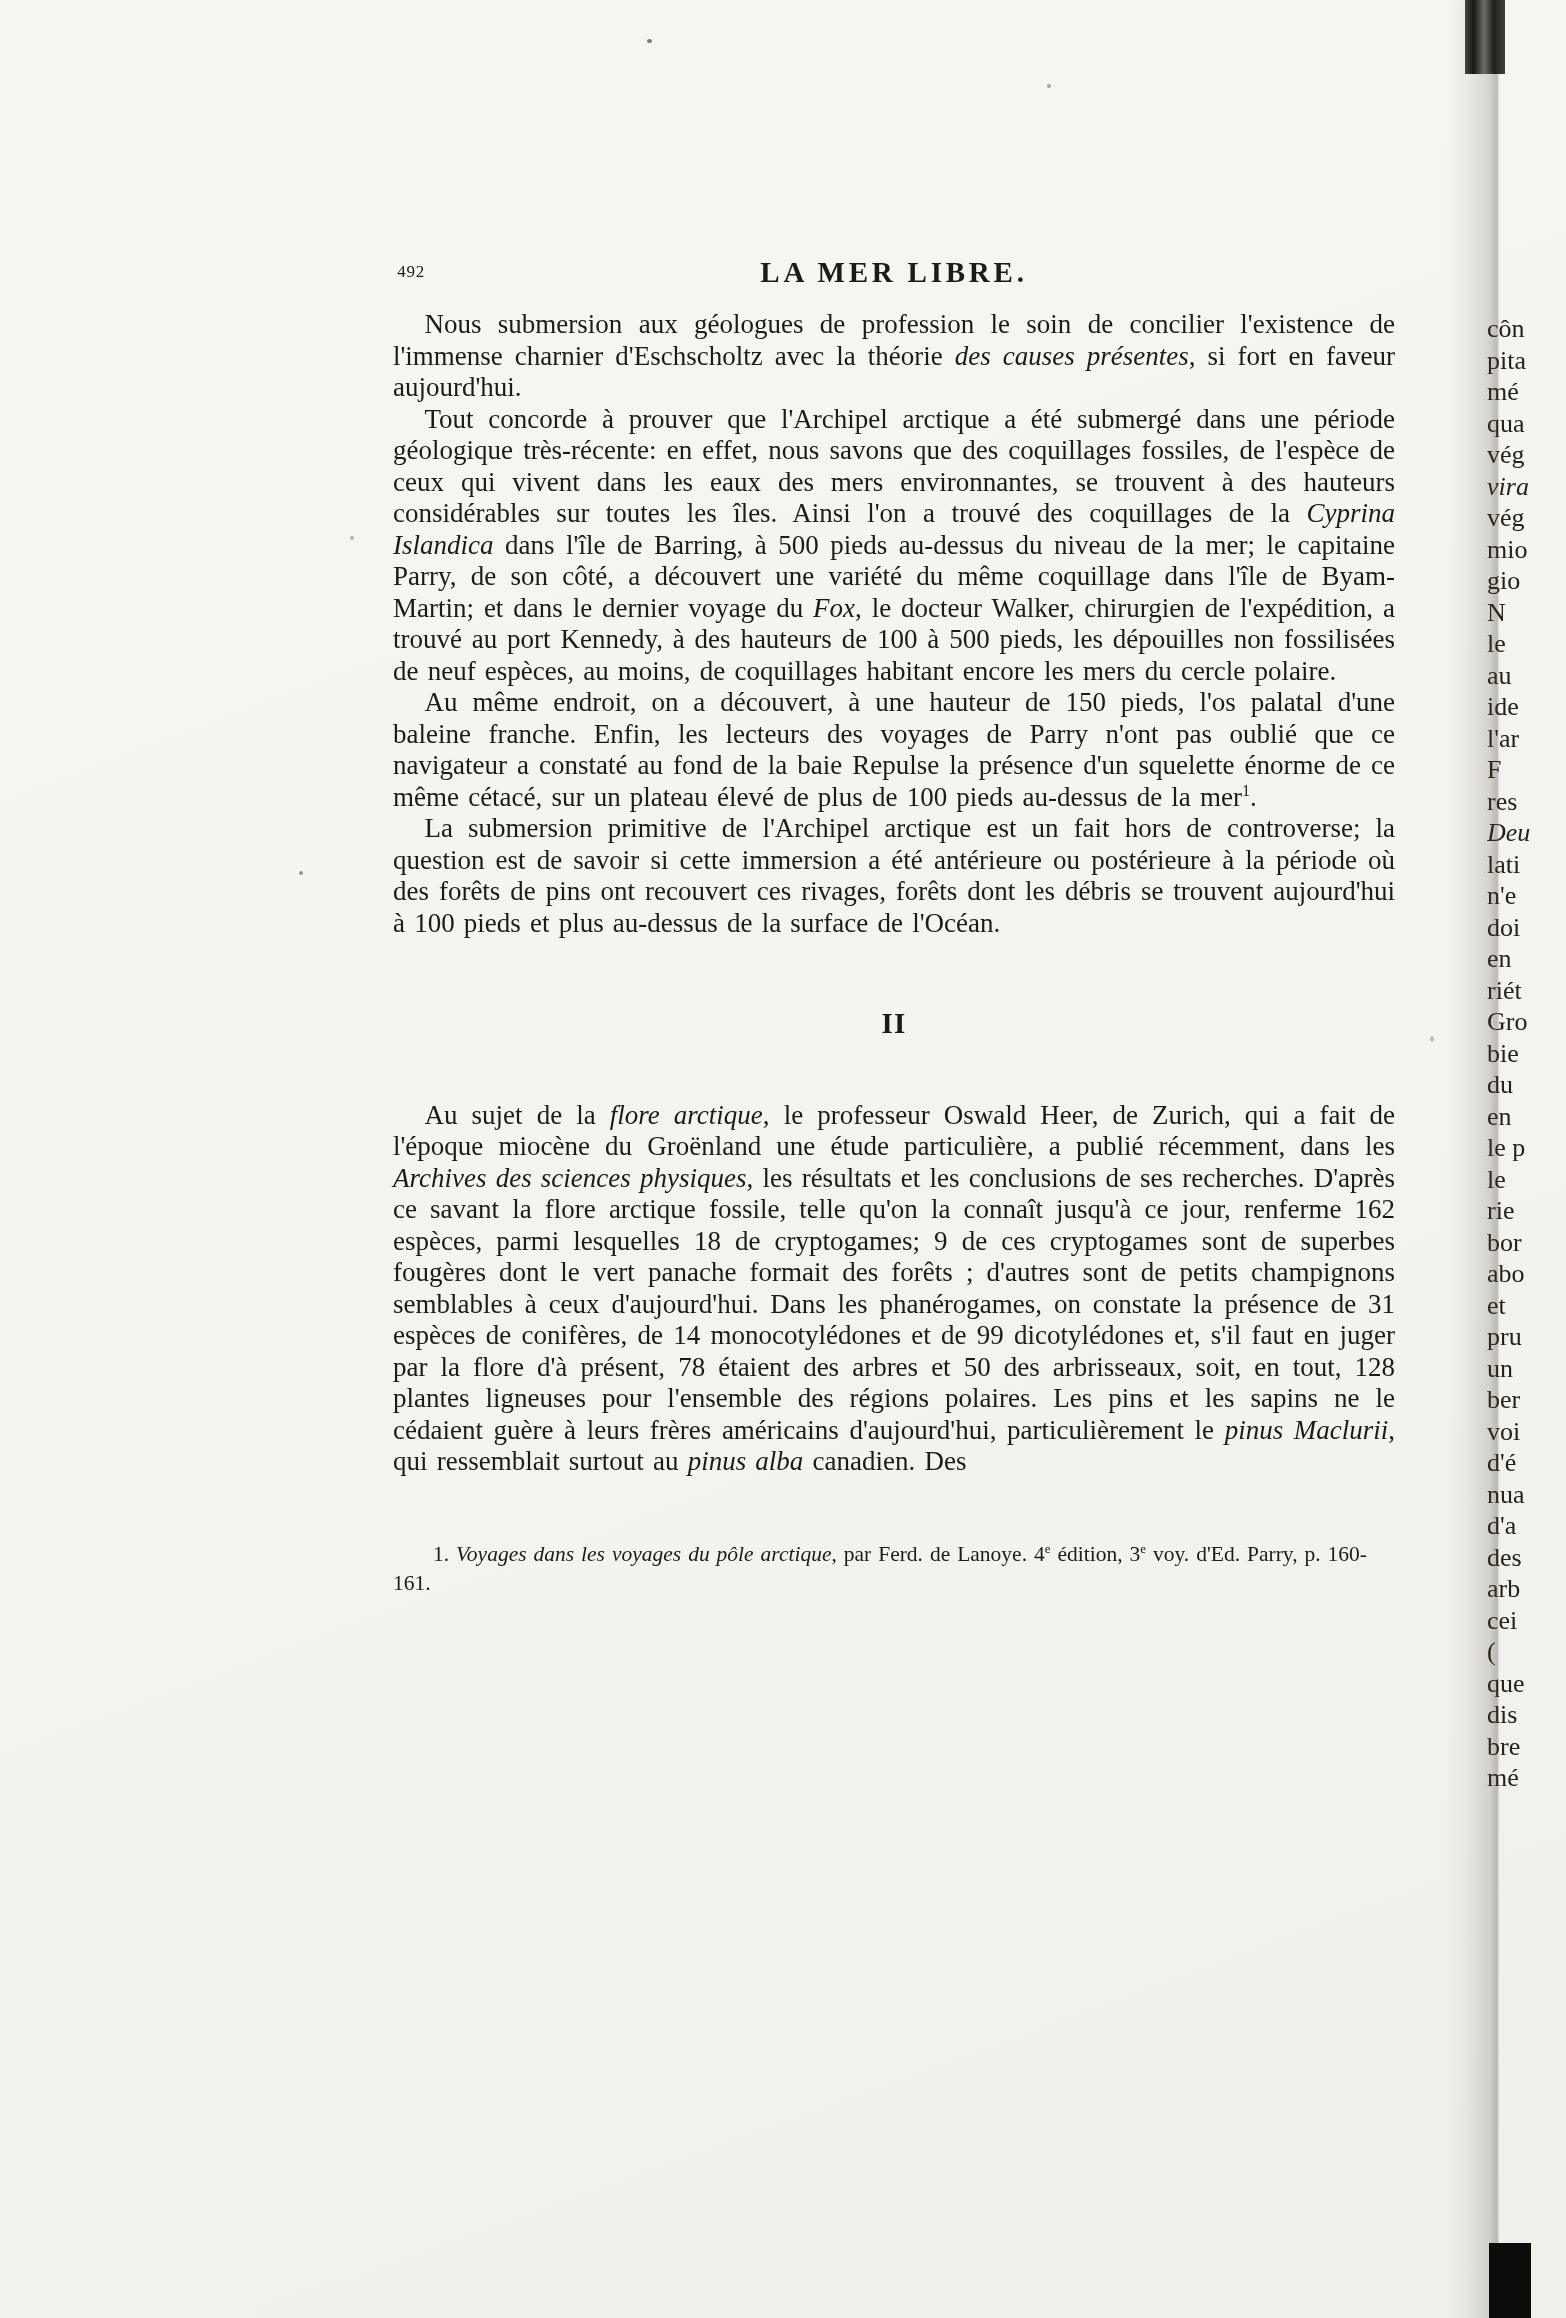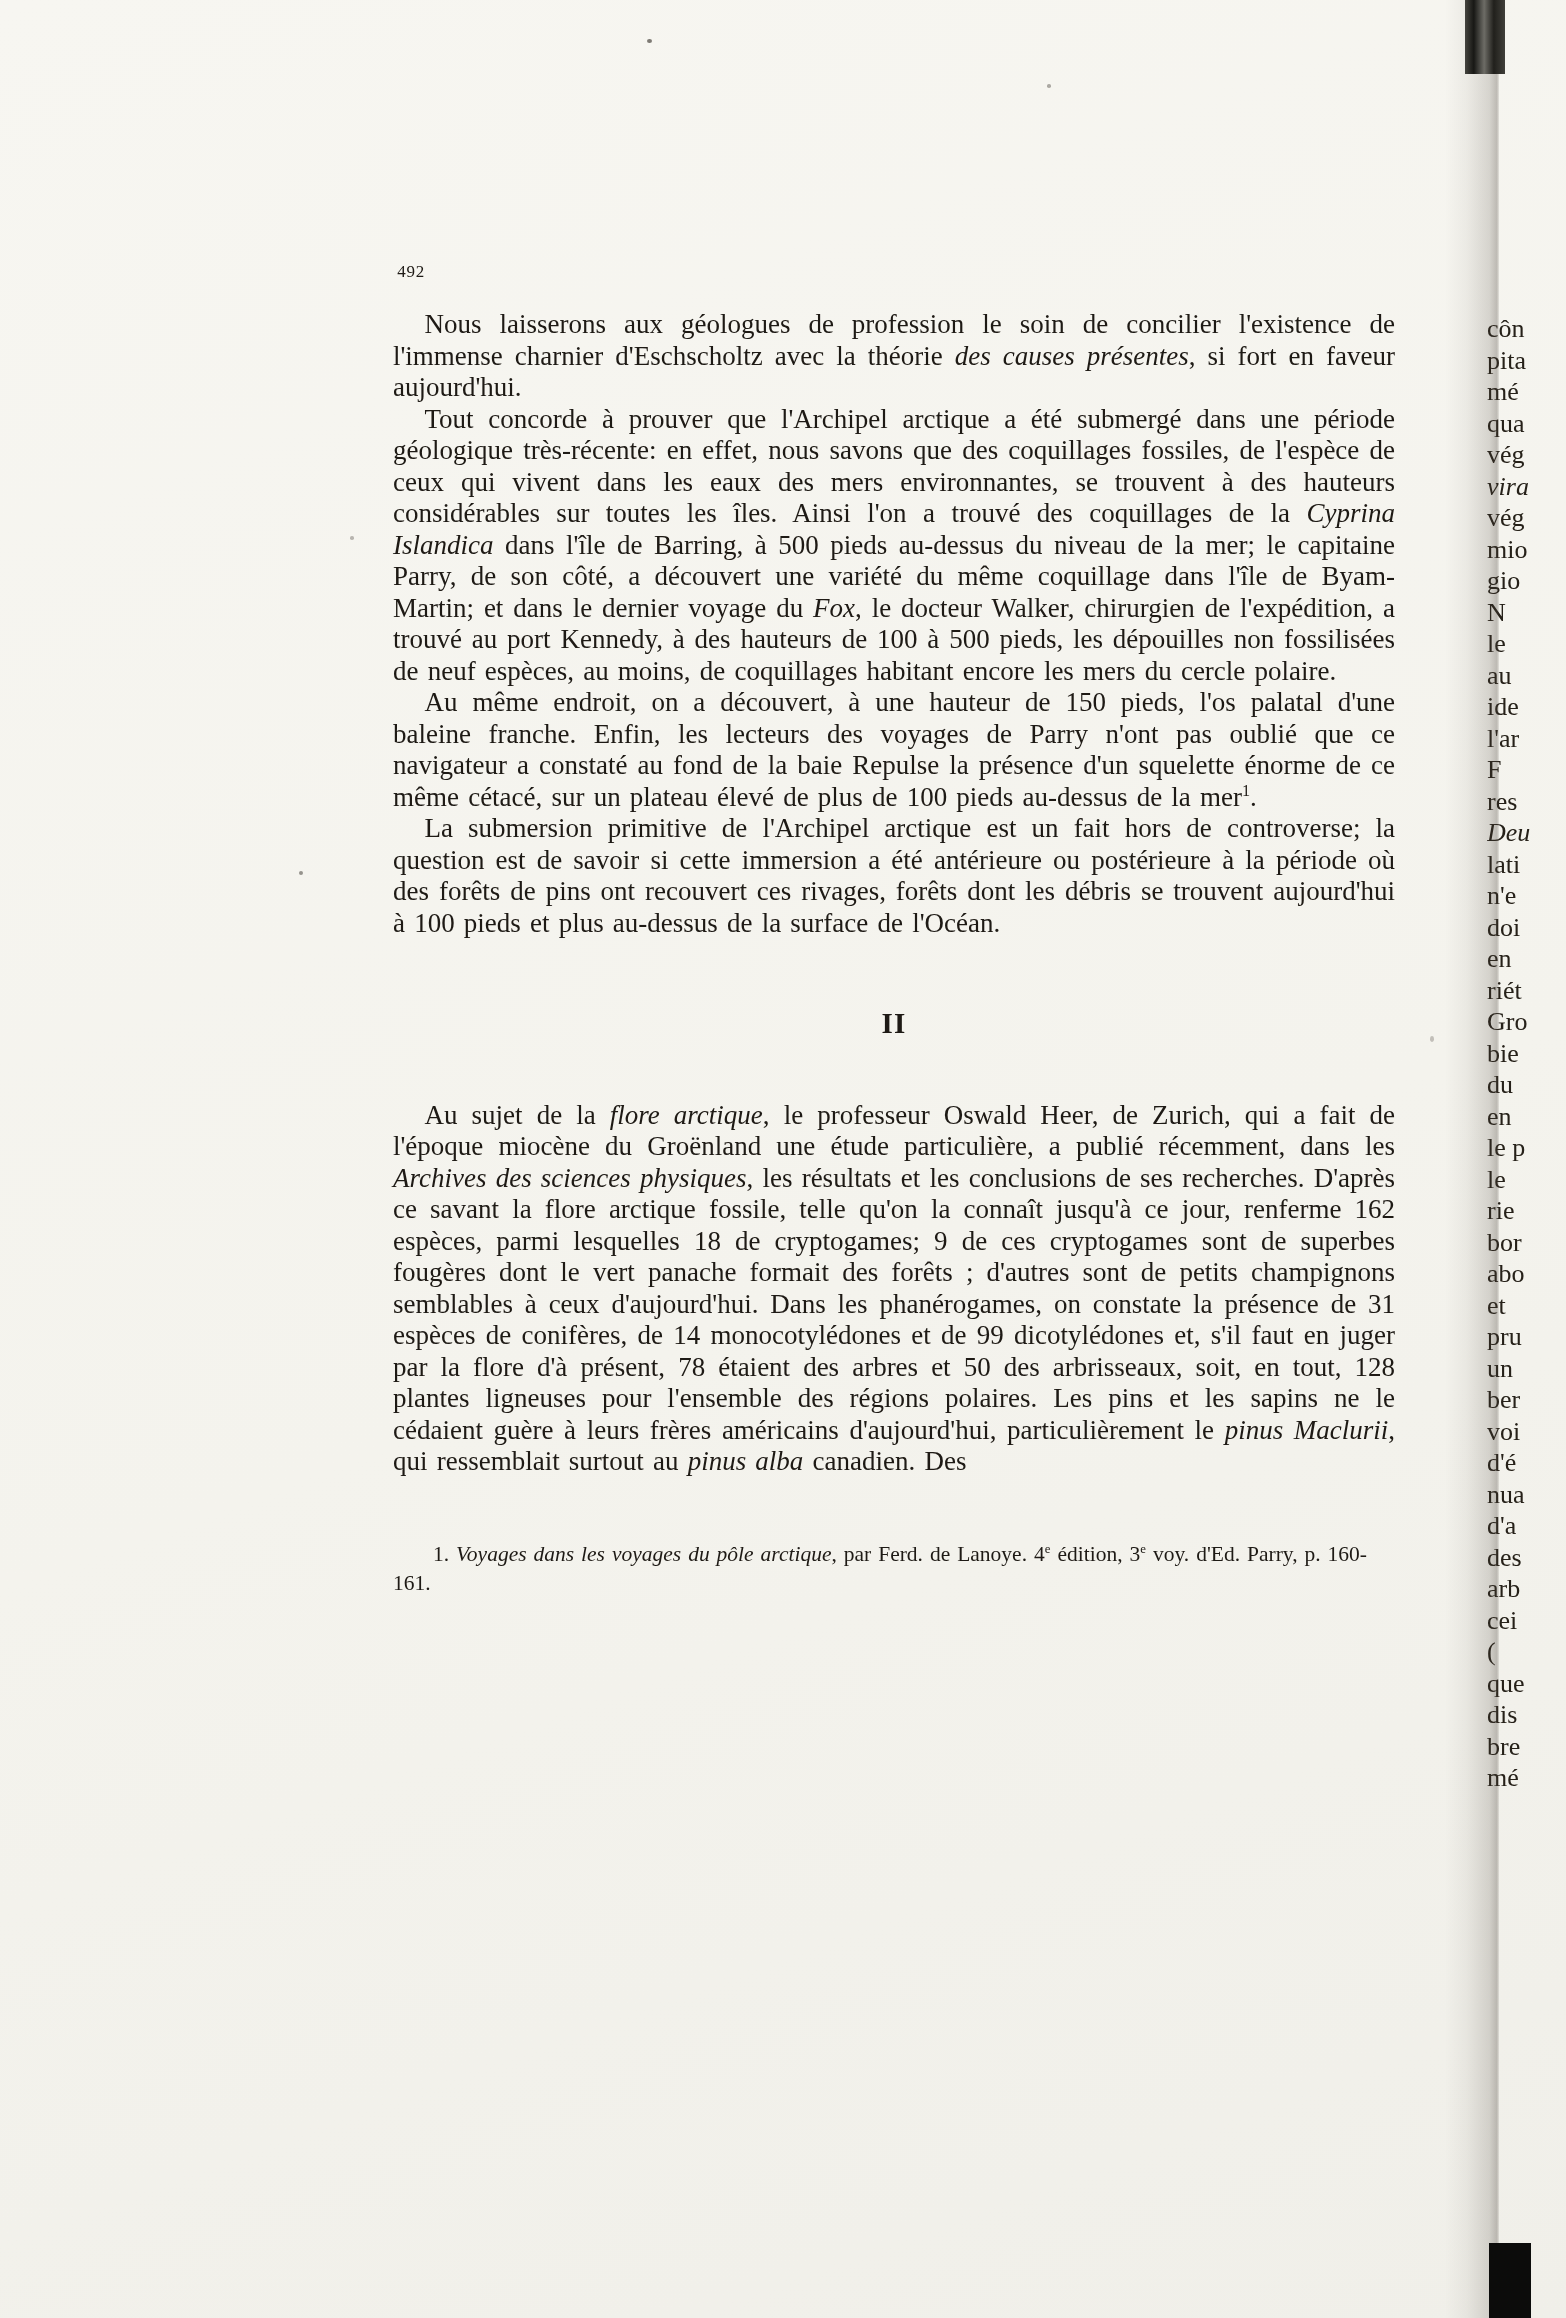--- a/index.html
+++ b/index.html
@@ -133,23 +133,24 @@
 </style>
 </head>
 <body>
 
 <div class="scan">
 
   <div class="text-block">
 
     <header class="page-header">
       <span class="page-number">492</span>
+      <span class="running-title">LA MER LIBRE.</span>
     </header>
 
-    <p class="para"><span>Nous laisserons aux géologues de profession le soin de concilier l'existence de l'immense charnier d'Eschscholtz avec la théorie </span><i>des causes présentes</i><span>, si fort en faveur aujourd'hui.</span></p>
+    <p class="para"><span>Nous submersion aux géologues de profession le soin de concilier l'existence de l'immense charnier d'Eschscholtz avec la théorie </span><i>des causes présentes</i><span>, si fort en faveur aujourd'hui.</span></p>
 
     <p class="para"><span>Tout concorde à prouver que l'Archipel arctique a été submergé dans une période géologique très-récente: en effet, nous savons que des coquillages fossiles, de l'espèce de ceux qui vivent dans les eaux des mers environnantes, se trouvent à des hauteurs considérables sur toutes les îles. Ainsi l'on a trouvé des coquillages de la </span><i>Cyprina Islandica</i><span> dans l'île de Barring, à 500 pieds au-dessus du niveau de la mer; le capitaine Parry, de son côté, a découvert une variété du même coquillage dans l'île de Byam-Martin; et dans le dernier voyage du </span><i>Fox</i><span>, le docteur Walker, chirurgien de l'expédition, a trouvé au port Kennedy, à des hauteurs de 100 à 500 pieds, les dépouilles non fossilisées de neuf espèces, au moins, de coquillages habitant encore les mers du cercle polaire.</span></p>
 
     <p class="para"><span>Au même endroit, on a découvert, à une hauteur de 150 pieds, l'os palatal d'une baleine franche. Enfin, les lecteurs des voyages de Parry n'ont pas oublié que ce navigateur a constaté au fond de la baie Repulse la présence d'un squelette énorme de ce même cétacé, sur un plateau élevé de plus de 100 pieds au-dessus de la mer</span><sup>1</sup><span>.</span></p>
 
     <p class="para"><span>La submersion primitive de l'Archipel arctique est un fait hors de controverse; la question est de savoir si cette immersion a été antérieure ou postérieure à la période où des forêts de pins ont recouvert ces rivages, forêts dont les débris se trouvent aujourd'hui à 100 pieds et plus au-dessus de la surface de l'Océan.</span></p>
 
     <h2 class="section-heading">II</h2>
 
     <p class="para"><span>Au sujet de la </span><i>flore arctique</i><span>, le professeur Oswald Heer, de Zurich, qui a fait de l'époque miocène du Groënland une étude particulière, a publié récemment, dans les </span><i>Archives des sciences physiques</i><span>, les résultats et les conclusions de ses recherches. D'après ce savant la flore arctique fossile, telle qu'on la connaît jusqu'à ce jour, renferme 162 espèces, parmi lesquelles 18 de cryptogames; 9 de ces cryptogames sont de superbes fougères dont le vert panache formait des forêts ; d'autres sont de petits champignons semblables à ceux d'aujourd'hui. Dans les phanérogames, on constate la présence de 31 espèces de conifères, de 14 monocotylédones et de 99 dicotylédones et, s'il faut en juger par la flore d'à présent, 78 étaient des arbres et 50 des arbrisseaux, soit, en tout, 128 plantes ligneuses pour l'ensemble des régions polaires. Les pins et les sapins ne le cédaient guère à leurs frères américains d'aujourd'hui, particulièrement le </span><i>pinus Maclurii</i><span>, qui ressemblait surtout au </span><i>pinus alba</i><span> canadien. Des</span></p>

